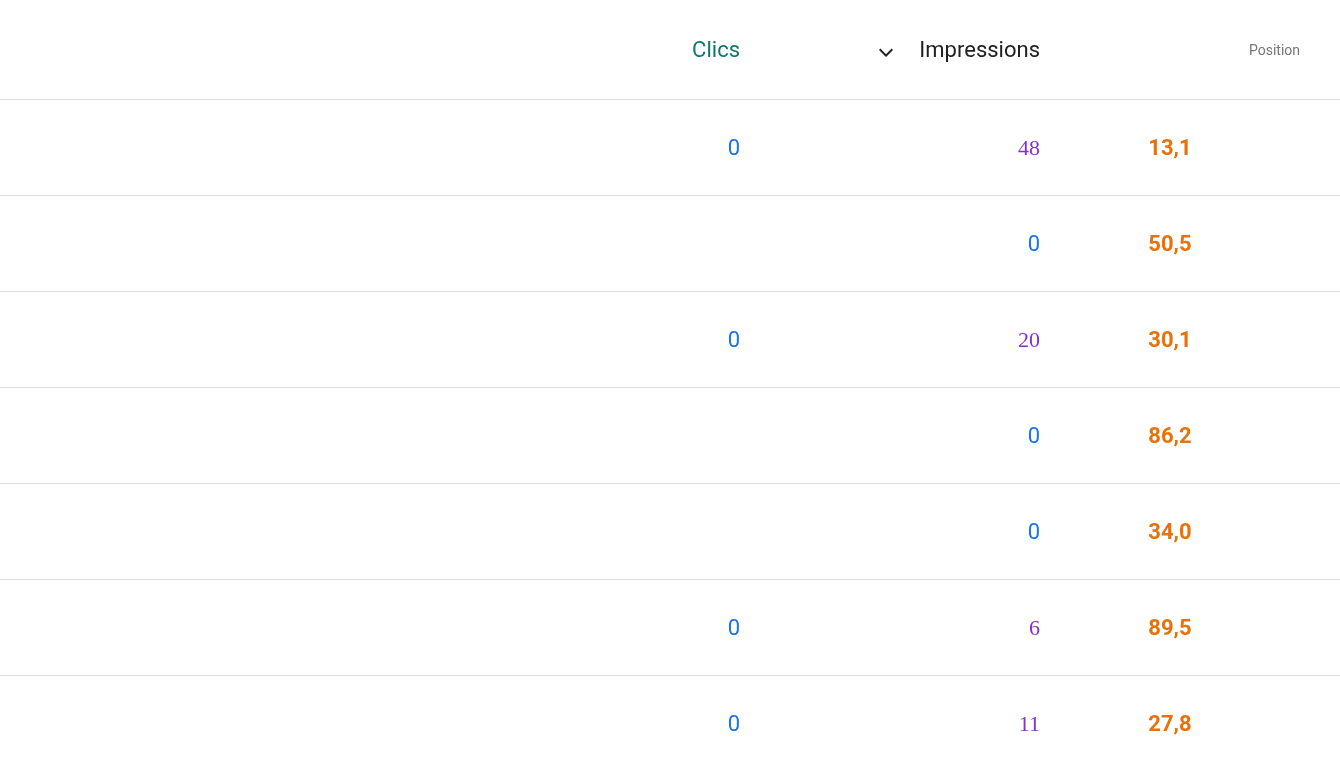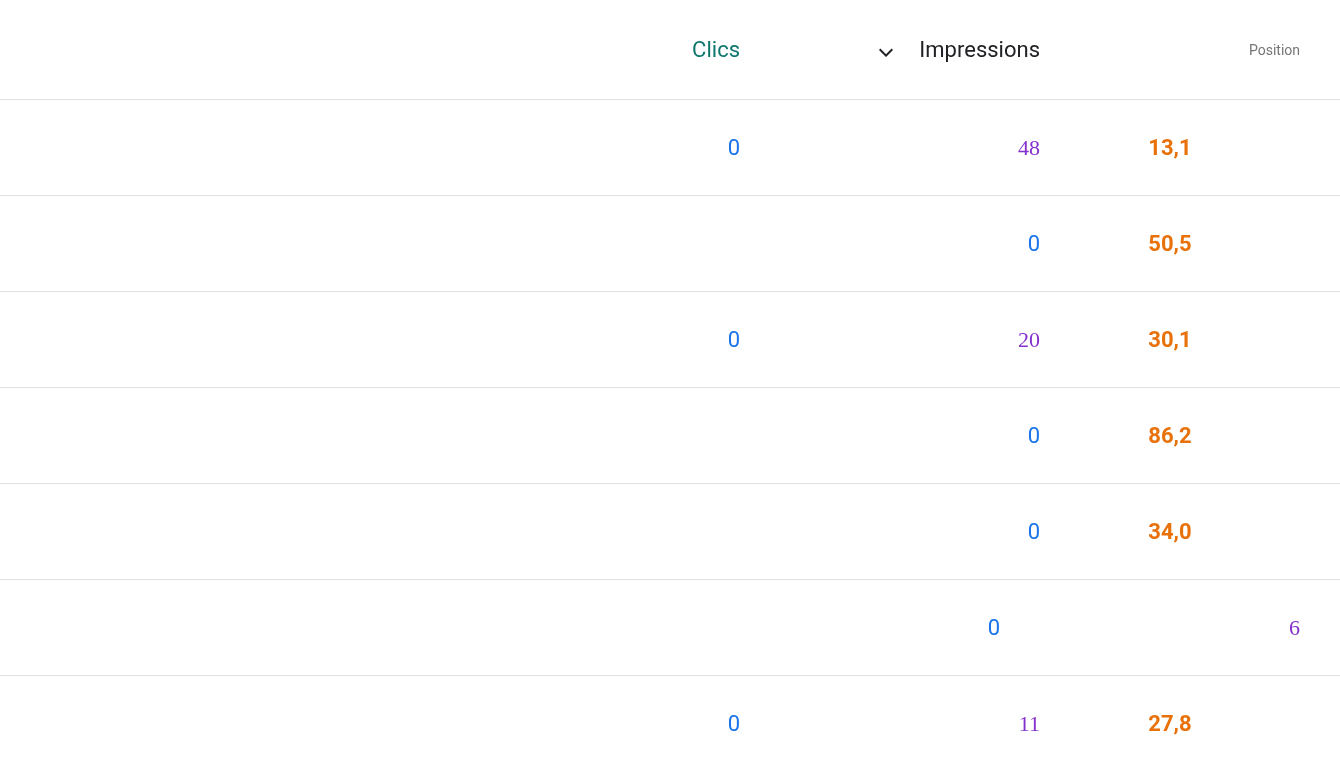--- a/index.html
+++ b/index.html
@@ -135,20 +135,21 @@
       </div>
       <div class="data-row">
         <div class="spacer-col"></div>
         <div class="cell-clics">0</div>
         <div class="cell-position">34,0</div>
       </div>
       <div class="data-row">
         <div class="spacer-col"></div>
         <div class="cell-clics">0</div>
         <div class="cell-impressions">6</div>
+        <div class="cell-position">89,5</div>
       </div>
       <div class="data-row">
         <div class="spacer-col"></div>
         <div class="cell-clics">0</div>
         <div class="cell-impressions">11</div>
         <div class="cell-position">27,8</div>
       </div>
     </div>
 </div>
 

